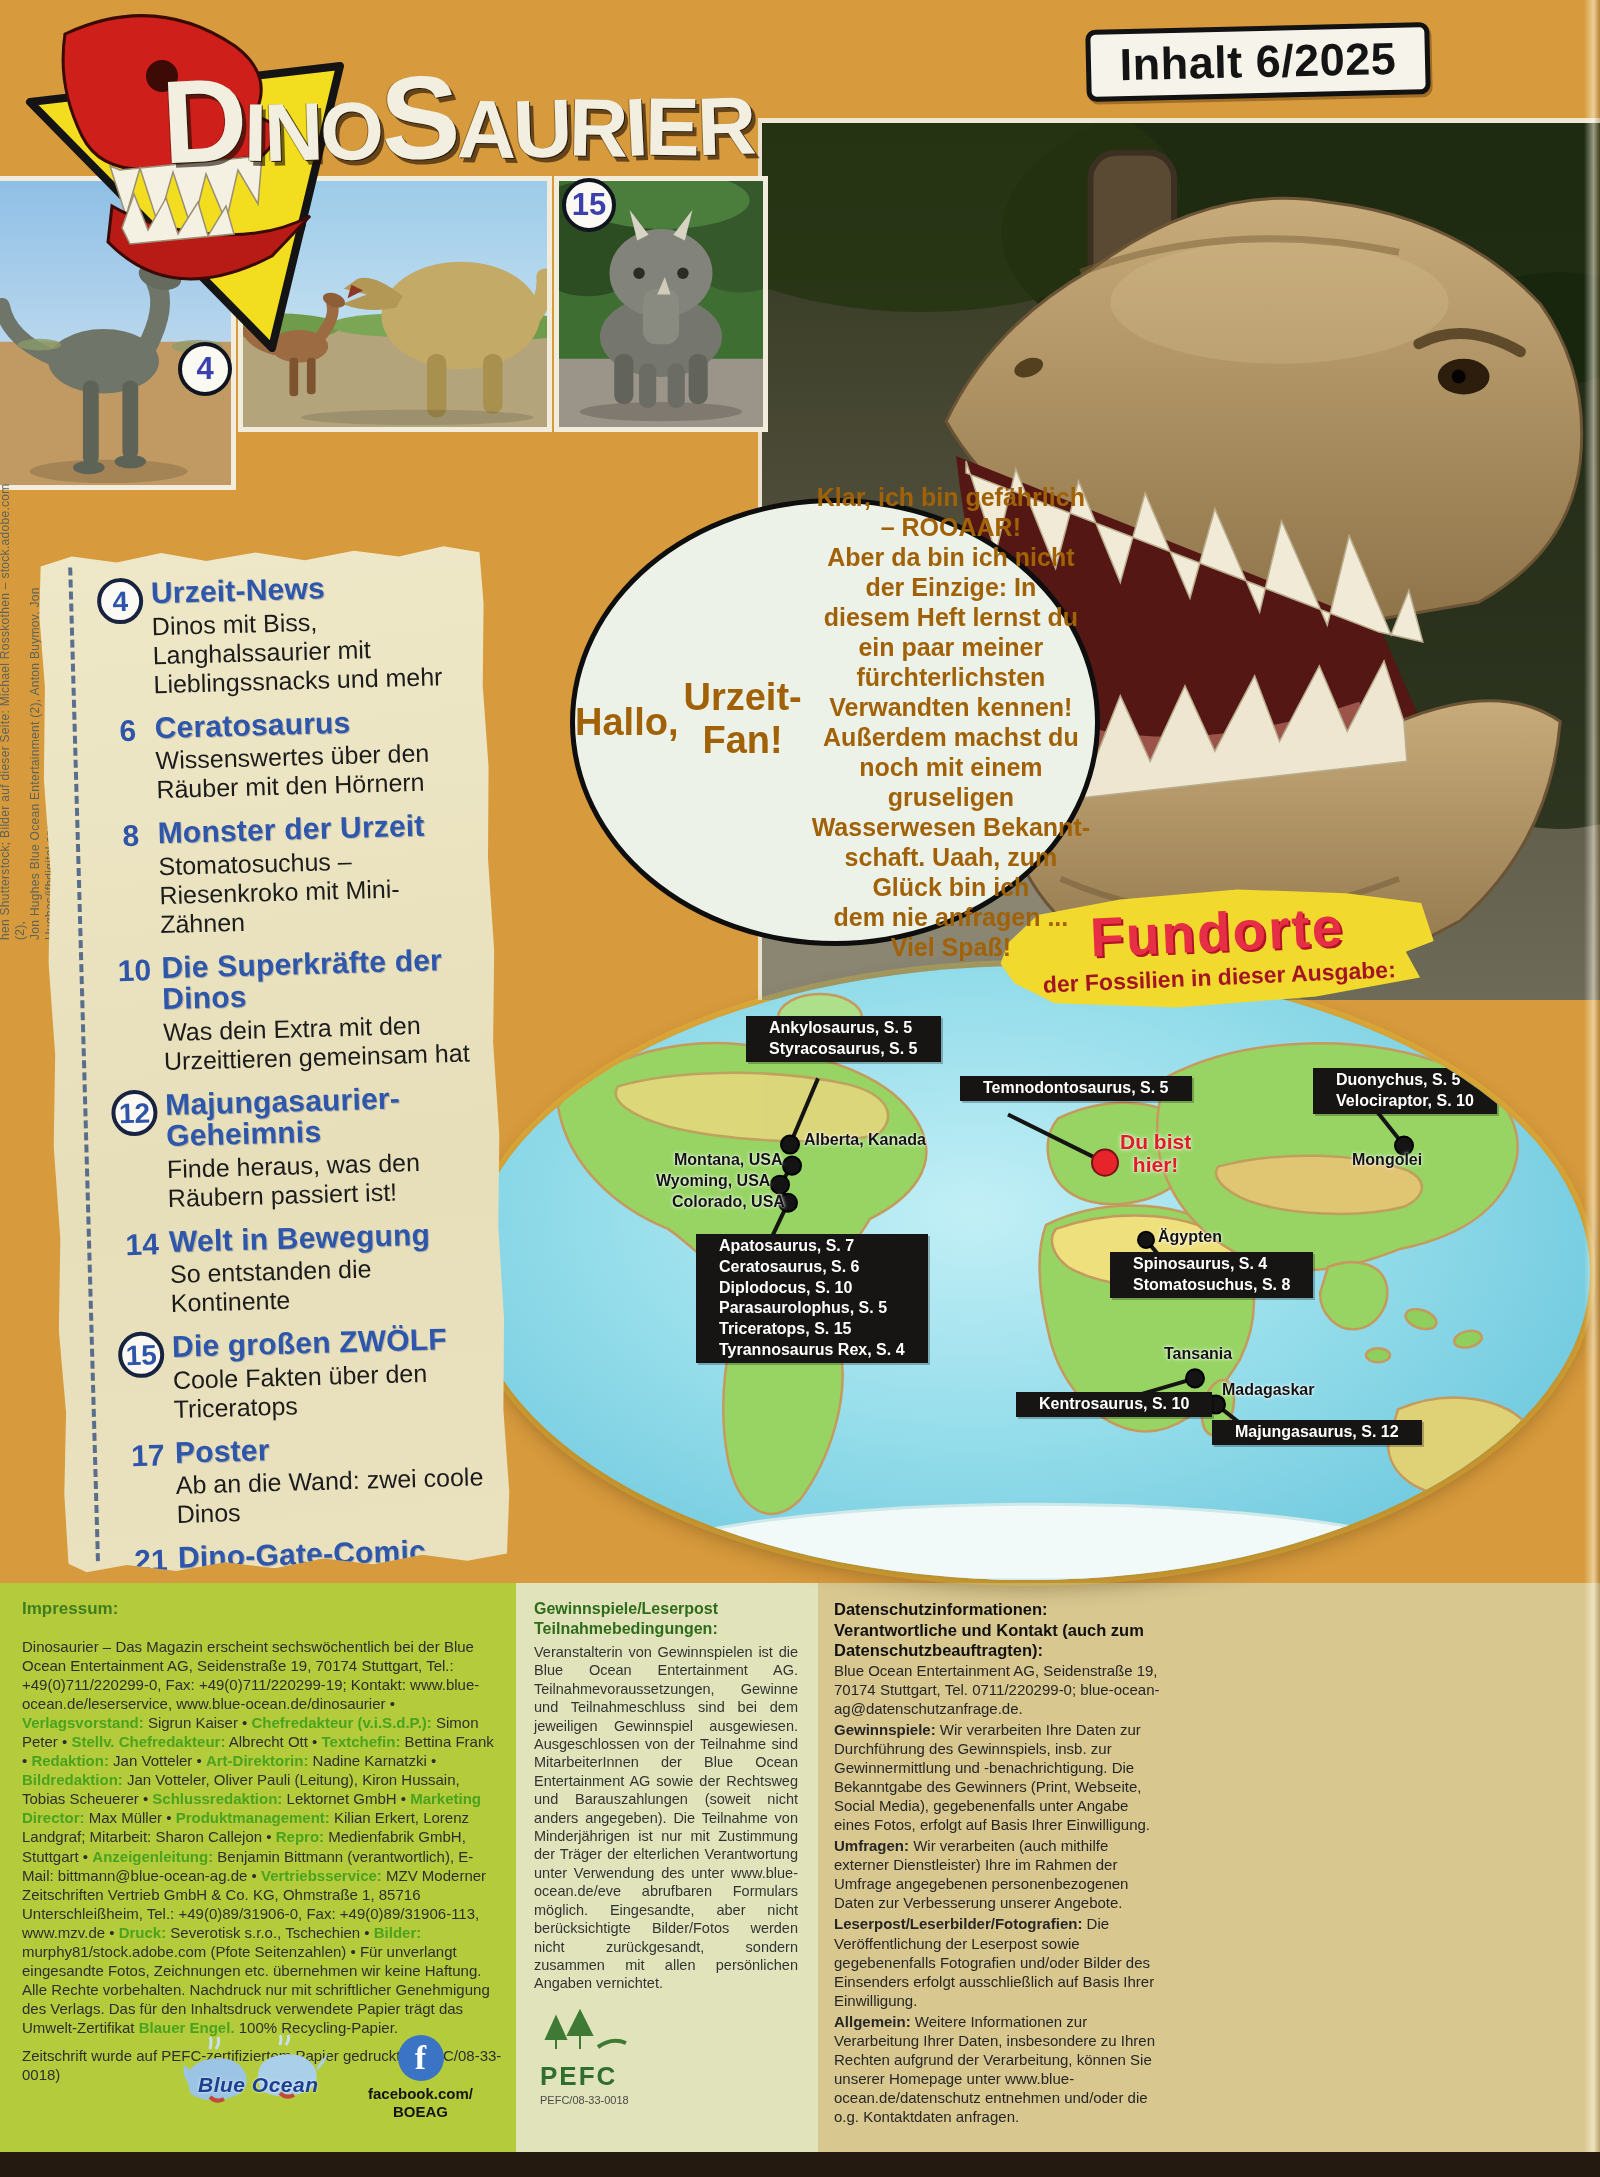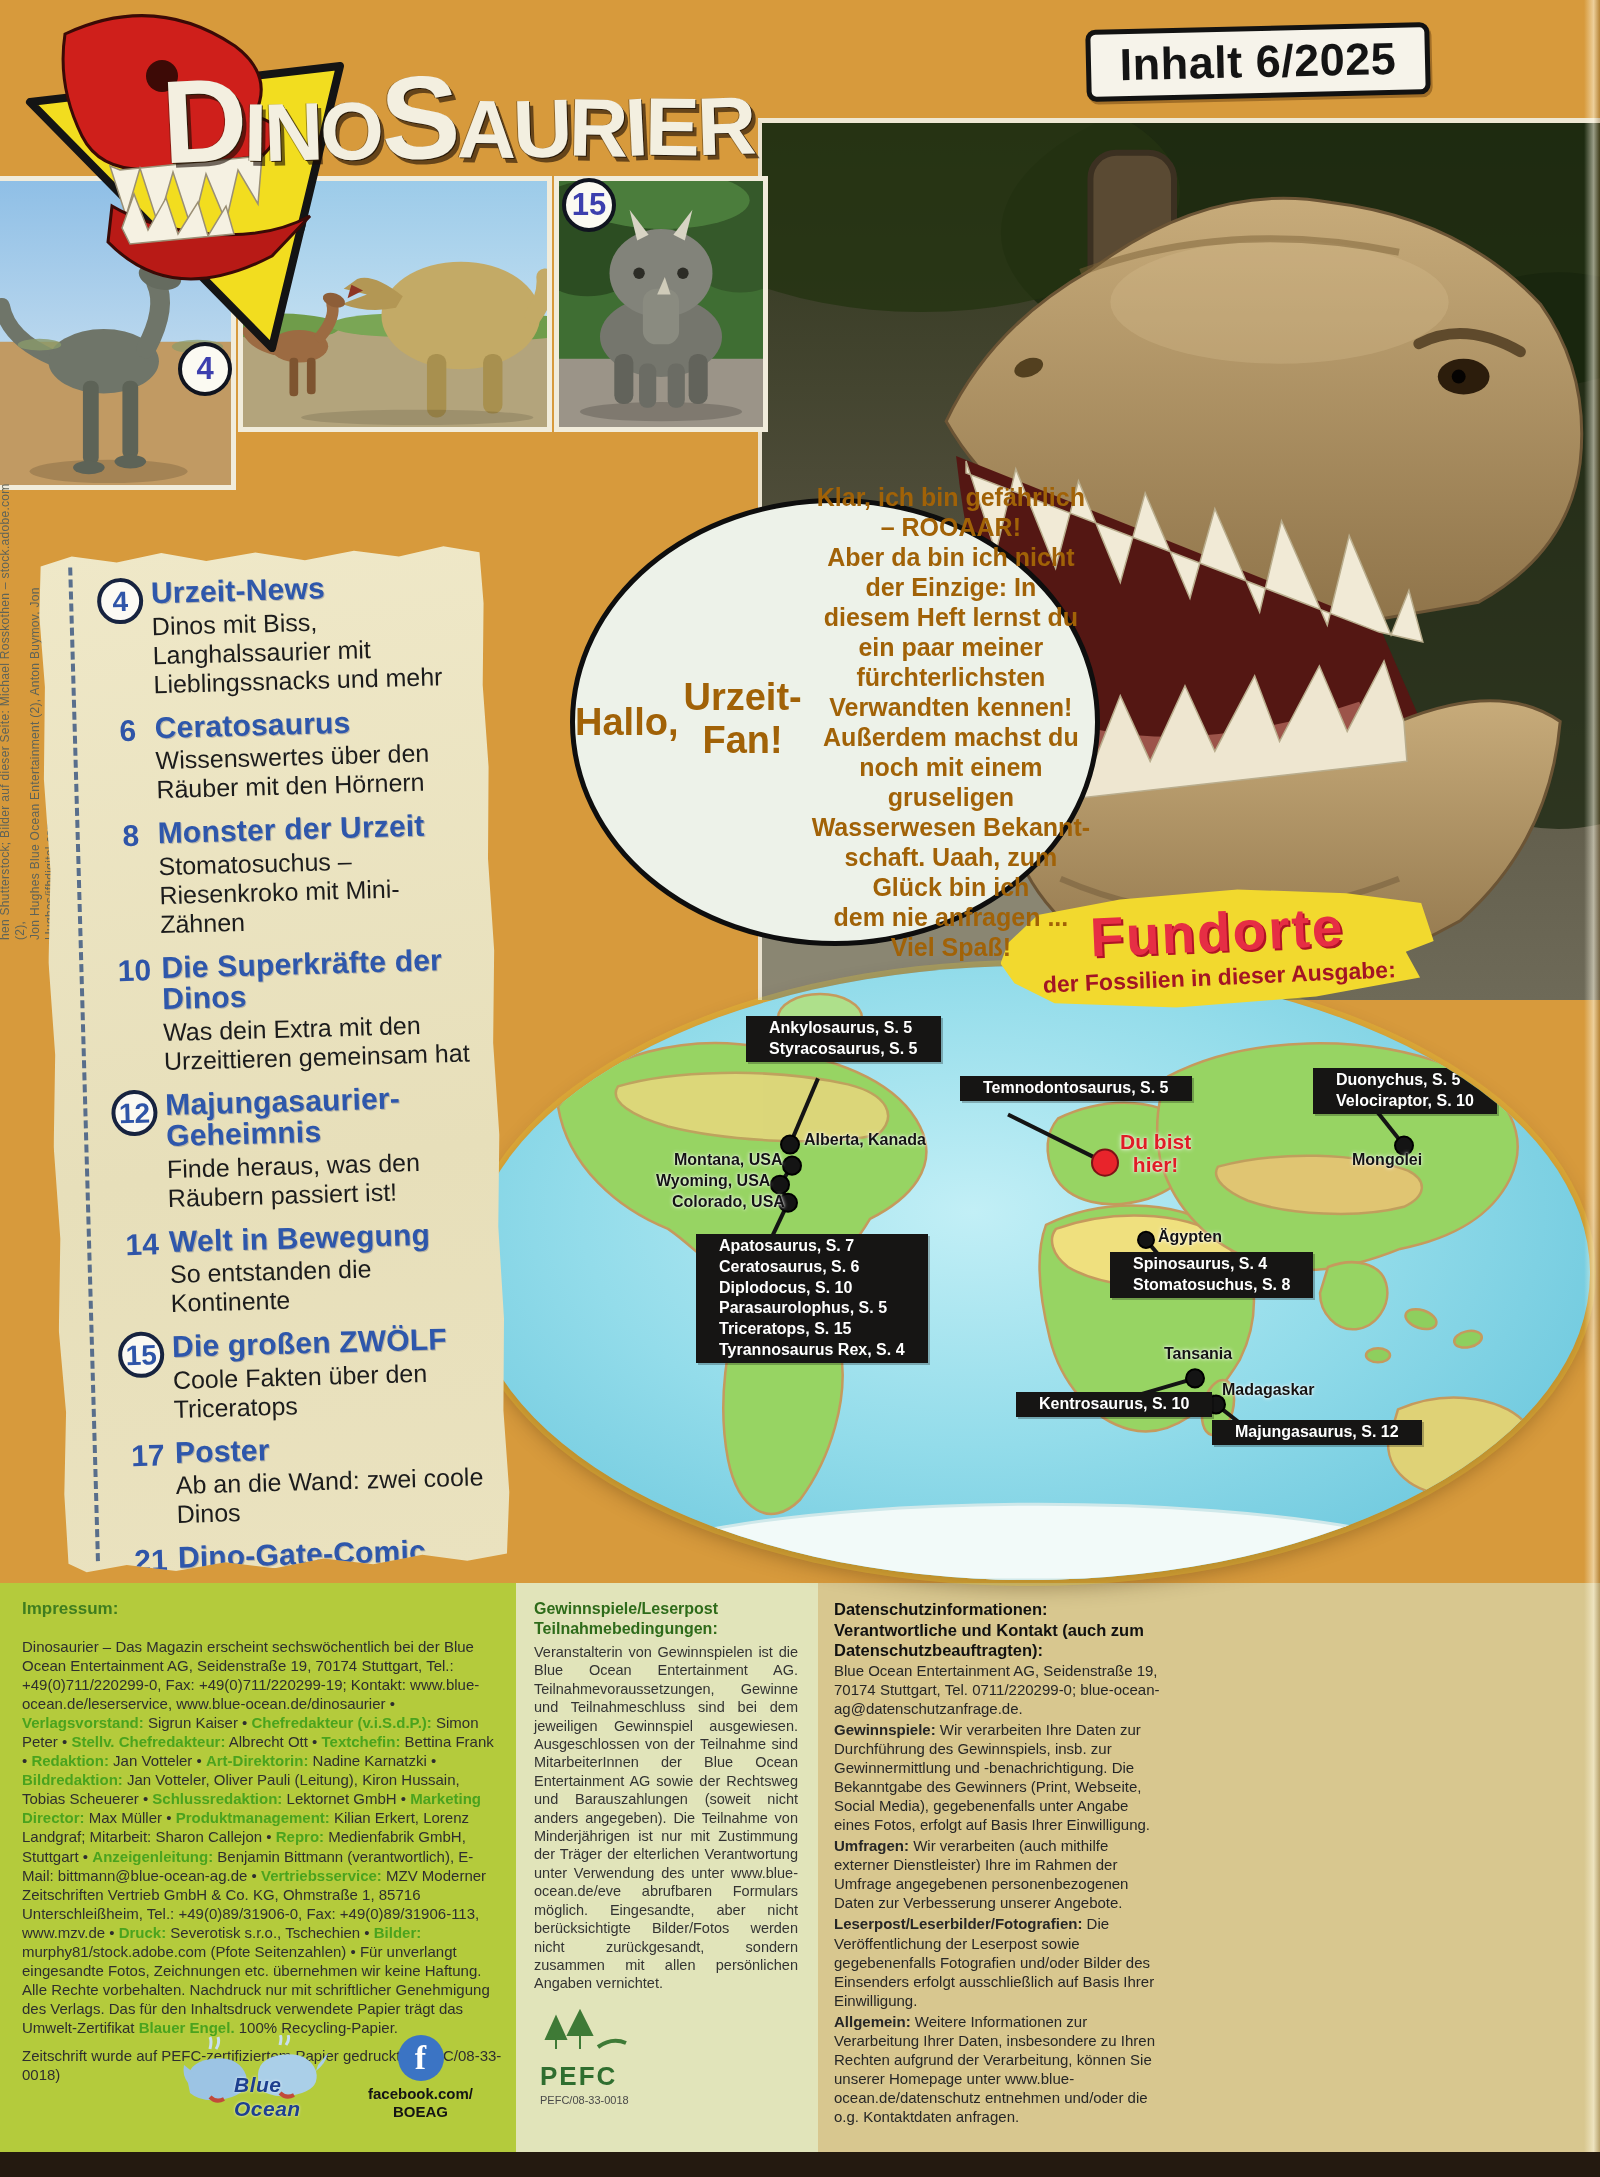--- a/index.html
+++ b/index.html
@@ -119,21 +119,21 @@
   .mid-h{font-size:16px;font-weight:800;color:#2e6b1a;line-height:1.25;}
   .mid-t{font-size:14.5px;line-height:1.27;text-align:justify;margin-top:4px;}
   .ds-h{font-size:16.5px;font-weight:800;color:#111;line-height:1.25;}
   .ds-t{font-size:15px;line-height:1.27;}
   .ds-t p{margin:0 0 2px 0;}
   .ds-t b{font-weight:800;}
   
   .logos-row{position:absolute;left:180px;top:452px;display:flex;align-items:flex-start;gap:38px;}
   .blueocean{position:relative;width:150px;height:84px;}
   .blueocean .bo-text{position:absolute;left:18px;top:38px;font-size:21px;font-weight:700;
-    color:#1d3f8f;font-style:italic;letter-spacing:.5px;text-shadow:0 0 3px rgba(255,255,255,.8);margin-left:36px;}
+    color:#1d3f8f;font-style:italic;letter-spacing:.5px;text-shadow:0 0 3px rgba(255,255,255,.8);}
   .fb{display:flex;flex-direction:column;align-items:center;}
   .fb-icon{width:46px;height:46px;border-radius:50%;background:#3b74c4;color:#fff;
     font-weight:900;font-size:34px;display:flex;align-items:center;justify-content:center;font-family:"Liberation Serif",serif;}
   .fb-text{font-size:15px;font-weight:700;color:#141414;text-align:center;line-height:1.2;margin-top:4px;white-space:pre-line;}
   .pefc-block{margin-top:16px;margin-left:6px;width:120px;text-align:left;}
   .pefc-word{font-size:26px;font-weight:800;color:#2f6e2f;letter-spacing:2px;margin-top:2px;}
   .pefc-code{font-size:11px;color:#4a4a4a;margin-top:2px;}
   
   .credits{
     position:absolute;left:-2px;top:470px;height:470px;z-index:3;

